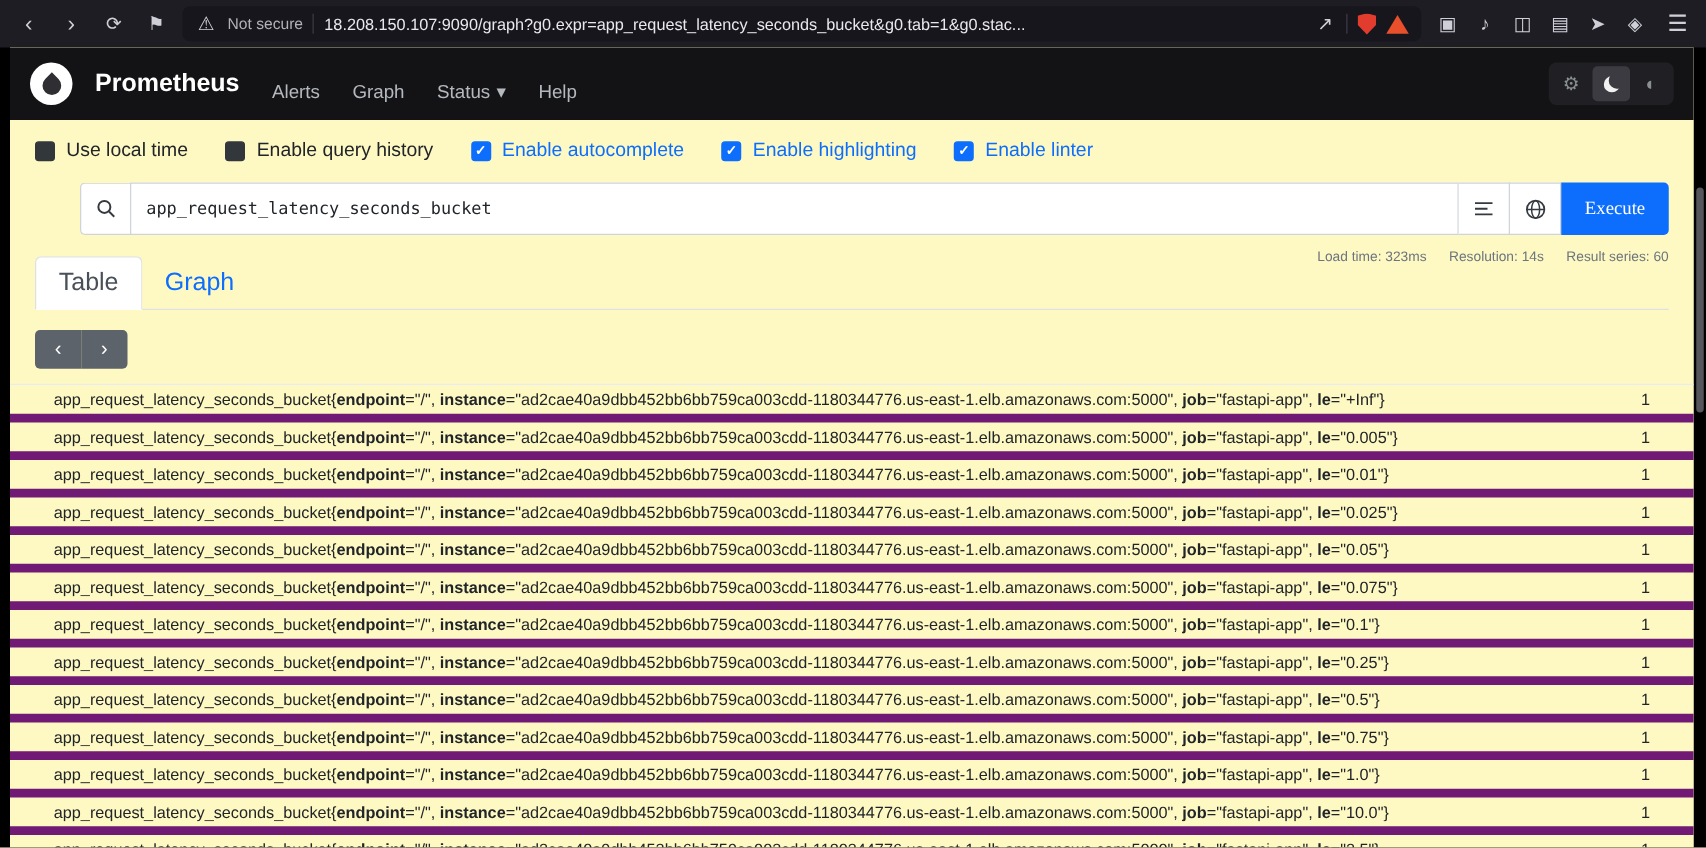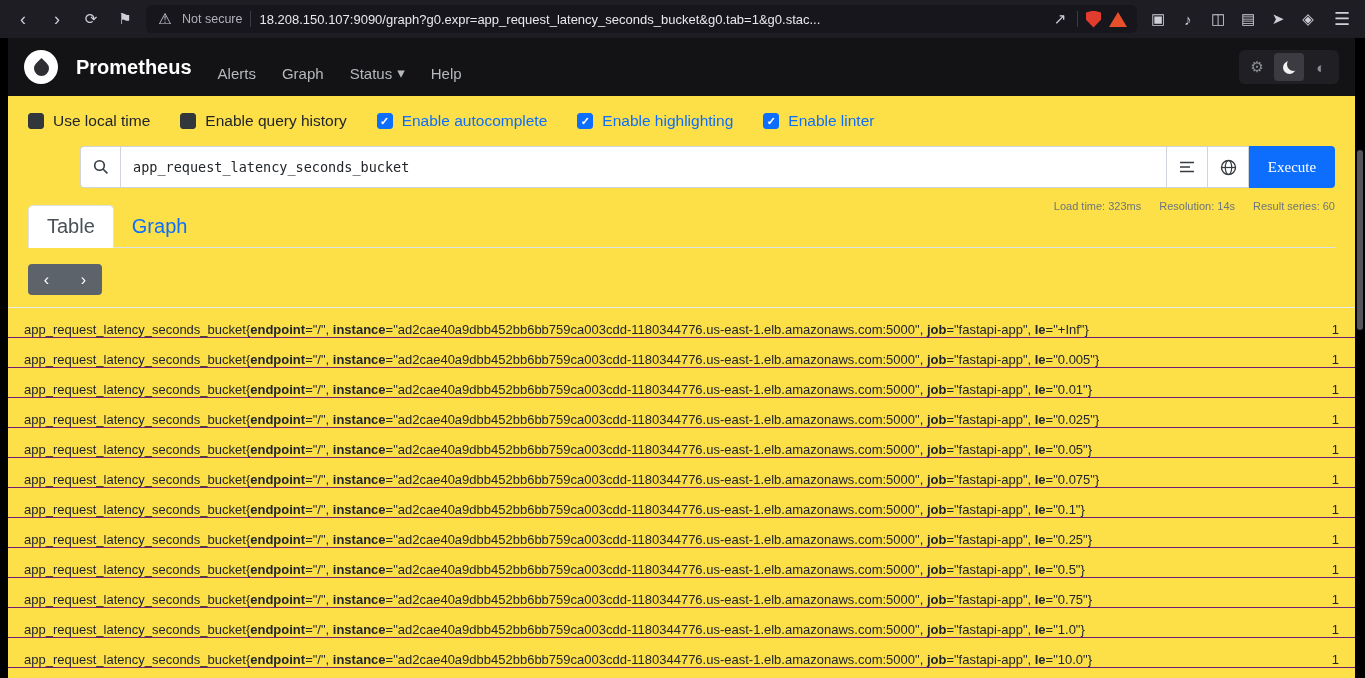--- a/index.html
+++ b/index.html
@@ -23,21 +23,21 @@
   .tri-shape { width:0; height:0; border-left:9px solid transparent;
     border-right:9px solid transparent; border-bottom:15px solid #e8502c; flex:0 0 auto; }
   .right-cluster { display:flex; align-items:center; gap:4px; }
 
   
   .scroll-thumb { position:absolute; right:2px; top:150px; width:6px; height:180px;
     background:#55555c; border-radius:3px; }
 
   
   .page { position:absolute; left:8px; top:38px; width:1347px; height:640px;
-    background:#fde047; overflow:hidden; }
+    background:#fef9c3; overflow:hidden; }
 
   
   .prom-nav { height:58px; background:#131316; display:flex; align-items:center;
     padding:0 16px; gap:26px; }
   .logo-circle { width:34px; height:34px; border-radius:50%; background:#fff;
     display:flex; align-items:center; justify-content:center; flex:0 0 auto; }
   .flame { width:15px; height:15px; background:#2f2f33; border-radius:0 50% 50% 50%;
     transform:rotate(45deg); margin-top:2px; }
   .brand { color:#fff; font-size:20px; font-weight:700; margin-left:-8px; }
   .nav-link { color:#b4b9bd; font-size:15px; cursor:default; display:flex;
@@ -53,21 +53,21 @@
   
   .options-row { display:flex; align-items:flex-start; gap:30px; padding:16px 20px 14px 20px; }
   .option { display:flex; align-items:center; gap:9px; font-size:15.5px; color:#212529; }
   .cb { width:16px; height:16px; border-radius:3px; background:#32373c;
     border:1px solid #32373c; display:flex; align-items:center; justify-content:center; }
   .cb.checked { background:#0d6efd; border-color:#0d6efd; }
   .cb.checked::after { content:"✓"; color:#fff; font-size:11px; font-weight:700; line-height:1; }
   .opt-label.blue { color:#0d6efd; }
 
   
-  .query-row { display:flex; margin:2px 20px 0 36px; height:42px;padding-left:36px; }
+  .query-row { display:flex; margin:2px 20px 0 20px; height:42px;padding-left:36px; }
   .search-addon { width:40px; border:1px solid #ced4da; border-right:none;
     border-radius:4px 0 0 4px; display:flex; align-items:center; justify-content:center; background:#fff; }
   .query-input { flex:1; border:1px solid #ced4da; display:flex; align-items:center;
     padding:0 12px; font-family:"DejaVu Sans Mono", monospace; font-size:13.5px;
     color:#212529; background:#fff; }
   .icon-btn { width:41px; border:1px solid #ced4da; border-left:none; background:#fff;
     display:flex; align-items:center; justify-content:center; }
   .execute-btn { width:86px; background:#0d6efd; color:#fff; font-size:15px;
     display:flex; align-items:center; justify-content:center; border:none;
     border-radius:0 4px 4px 0; font-family:Liberation Serif, serif; }
@@ -86,22 +86,22 @@
   .eval-group { display:flex; margin:16px 20px 12px 20px; height:31px; width:258px; }
   .ev-btn { width:37px; background:#5c636a; color:#fff; display:flex; align-items:center;
     justify-content:center; font-size:16px; }
   .ev-btn.left { border-radius:4px 0 0 4px; }
   .ev-btn.right { border-radius:0 4px 4px 0; }
   .ev-input { flex:1; background:#141619; color:#8f969c; font-size:13px;
     display:flex; align-items:center; justify-content:center; }
 
   
   .results { margin-top:4px; border-top:1px solid #e9ecef; }
-  .result-row { display:flex; justify-content:space-between; align-items:flex-end;
-    padding:0 16px; height:30px; border-bottom:1px solid #701a75; }
+  .result-row { display:flex; justify-content:space-between; align-items:center;
+    padding:0 35px; height:30px; border-bottom:7px solid #701a75; }
   .series { font-size:13px; color:#212529; white-space:nowrap; overflow:hidden; }
   .series b { font-weight:700; }
   .value { font-size:13px; color:#212529; min-width:24px; text-align:right; }
 
   svg { display:block; }
 </style>
 </head>
 <body>
 
 <div class="browser-bar">

